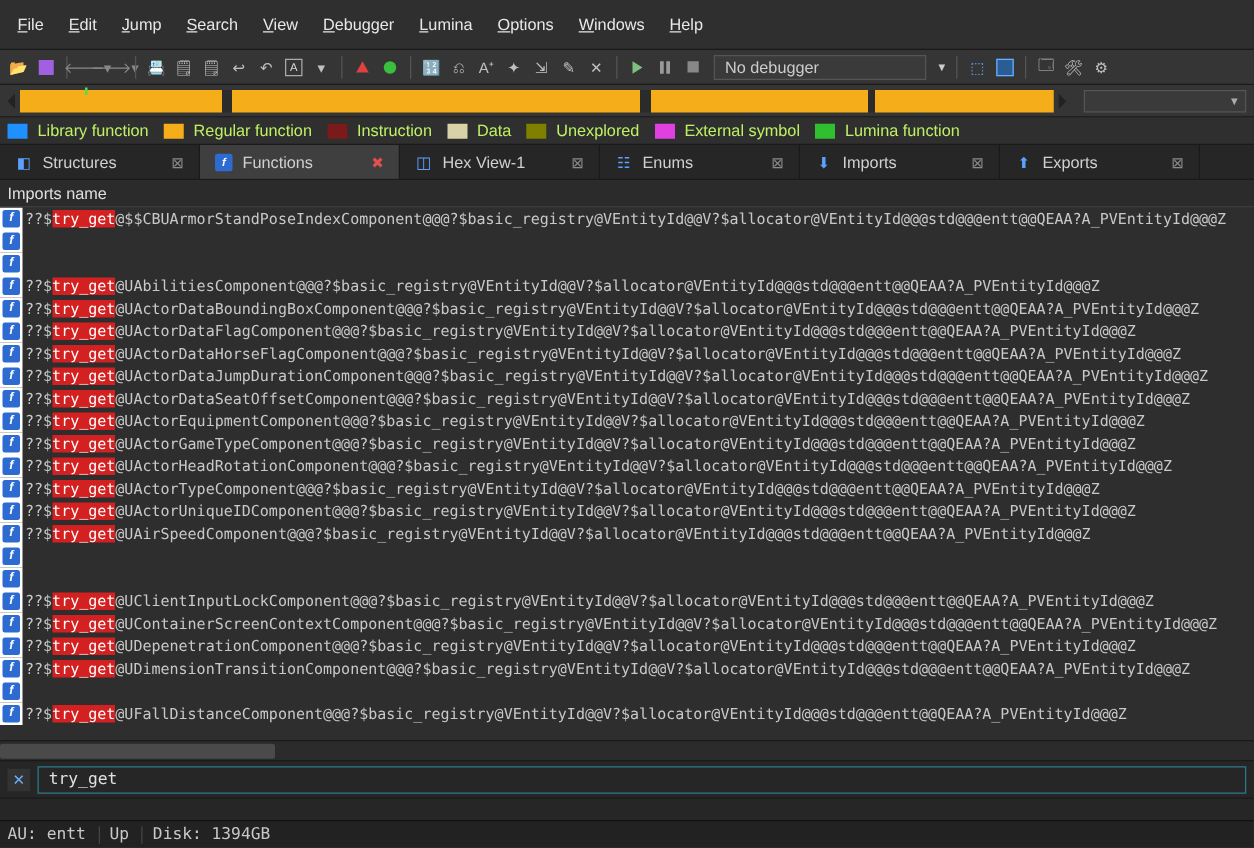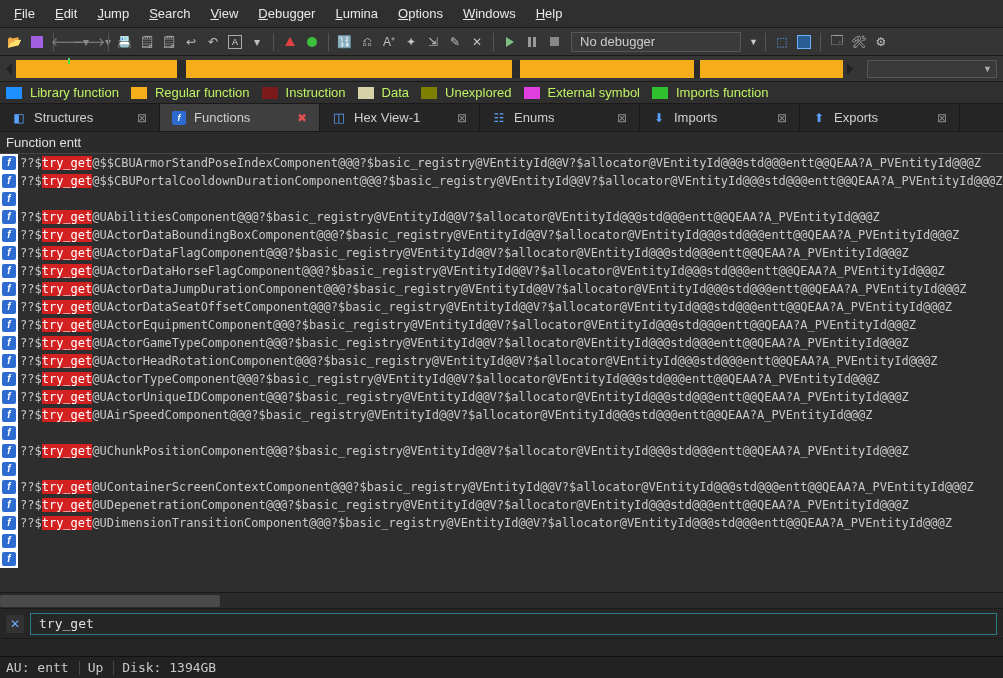--- a/index.html
+++ b/index.html
@@ -13,21 +13,21 @@
     overflow: hidden;
     display: flex;
     flex-direction: column;
   }
 
   
   .menubar {
     background: #2f2f2f;
     display: flex;
     align-items: center;
-    height: 28px;
+    height: 40px;
     padding: 0 4px;
     border-bottom: 1px solid #1a1a1a;
   }
   .menubar-item {
     padding: 2px 10px;
     color: #e8e8e8;
     cursor: default;
   }
   .menubar-item .ul { text-decoration: underline; }
 
@@ -315,21 +315,21 @@
     <span class="lg-label">Regular function</span>
     <span class="lg-swatch" style="background: rgb(122, 26, 26);"></span>
     <span class="lg-label">Instruction</span>
     <span class="lg-swatch" style="background: rgb(216, 210, 168);"></span>
     <span class="lg-label">Data</span>
     <span class="lg-swatch" style="background: rgb(128, 128, 0);"></span>
     <span class="lg-label">Unexplored</span>
     <span class="lg-swatch" style="background: rgb(224, 64, 224);"></span>
     <span class="lg-label">External symbol</span>
     <span class="lg-swatch" style="background: rgb(47, 191, 47);"></span>
-    <span class="lg-label">Imports function</span>
+    <span class="lg-label">Lumina function</span>
   </div>
 
 <div class="tabstrip" id="tabstrip">
     <div class="tab">
       <span class="tab-ico tab-ico-enum" style="color: rgb(90, 160, 255);">◧</span>
       <span>Structures</span>
       <span class="tab-close">⊠</span>
     </div>
     <div class="tab active">
       <span class="tab-ico tab-ico-f">f</span>
@@ -352,35 +352,34 @@
       <span class="tab-close">⊠</span>
     </div>
     <div class="tab">
       <span class="tab-ico tab-ico-enum" style="color: rgb(90, 160, 255);">⬆</span>
       <span>Exports</span>
       <span class="tab-close">⊠</span>
     </div>
   </div>
 
 <div class="listheader">
-  <span>Function entt</span>
+  <span>Imports name</span>
 </div>
 
 <div class="listarea" id="listarea">
     <div class="row">
       <span class="ico">
         <span>f</span>
       </span>
       <span class="txt">??$<span class="hl">try_get</span>@$$CBUArmorStandPoseIndexComponent@@@?$basic_registry@VEntityId@@V?$allocator@VEntityId@@@std@@@entt@@QEAA?A_PVEntityId@@@Z</span>
     </div>
     <div class="row">
       <span class="ico">
         <span>f</span>
       </span>
-      <span class="txt">??$<span class="hl">try_get</span>@$$CBUPortalCooldownDurationComponent@@@?$basic_registry@VEntityId@@V?$allocator@VEntityId@@@std@@@entt@@QEAA?A_PVEntityId@@@Z</span>
     </div>
     <div class="row">
       <span class="ico">
         <span>f</span>
       </span>
     </div>
     <div class="row">
       <span class="ico">
         <span>f</span>
       </span>
@@ -454,26 +453,26 @@
     </div>
     <div class="row">
       <span class="ico">
         <span>f</span>
       </span>
     </div>
     <div class="row">
       <span class="ico">
         <span>f</span>
       </span>
-      <span class="txt">??$<span class="hl">try_get</span>@UChunkPositionComponent@@@?$basic_registry@VEntityId@@V?$allocator@VEntityId@@@std@@@entt@@QEAA?A_PVEntityId@@@Z</span>
-    </div>
-    <div class="row">
-      <span class="ico">
-        <span>f</span>
-      </span>
+    </div>
+    <div class="row">
+      <span class="ico">
+        <span>f</span>
+      </span>
+      <span class="txt">??$<span class="hl">try_get</span>@UClientInputLockComponent@@@?$basic_registry@VEntityId@@V?$allocator@VEntityId@@@std@@@entt@@QEAA?A_PVEntityId@@@Z</span>
     </div>
     <div class="row">
       <span class="ico">
         <span>f</span>
       </span>
       <span class="txt">??$<span class="hl">try_get</span>@UContainerScreenContextComponent@@@?$basic_registry@VEntityId@@V?$allocator@VEntityId@@@std@@@entt@@QEAA?A_PVEntityId@@@Z</span>
     </div>
     <div class="row">
       <span class="ico">
         <span>f</span>
@@ -488,20 +487,21 @@
     </div>
     <div class="row">
       <span class="ico">
         <span>f</span>
       </span>
     </div>
     <div class="row">
       <span class="ico">
         <span>f</span>
       </span>
+      <span class="txt">??$<span class="hl">try_get</span>@UFallDistanceComponent@@@?$basic_registry@VEntityId@@V?$allocator@VEntityId@@@std@@@entt@@QEAA?A_PVEntityId@@@Z</span>
     </div>
   </div>
 
 <div class="hscroll">
   <div class="hscroll-track">
     <div class="hscroll-thumb"></div>
   </div>
 </div>
 
 <div class="filterbar">

